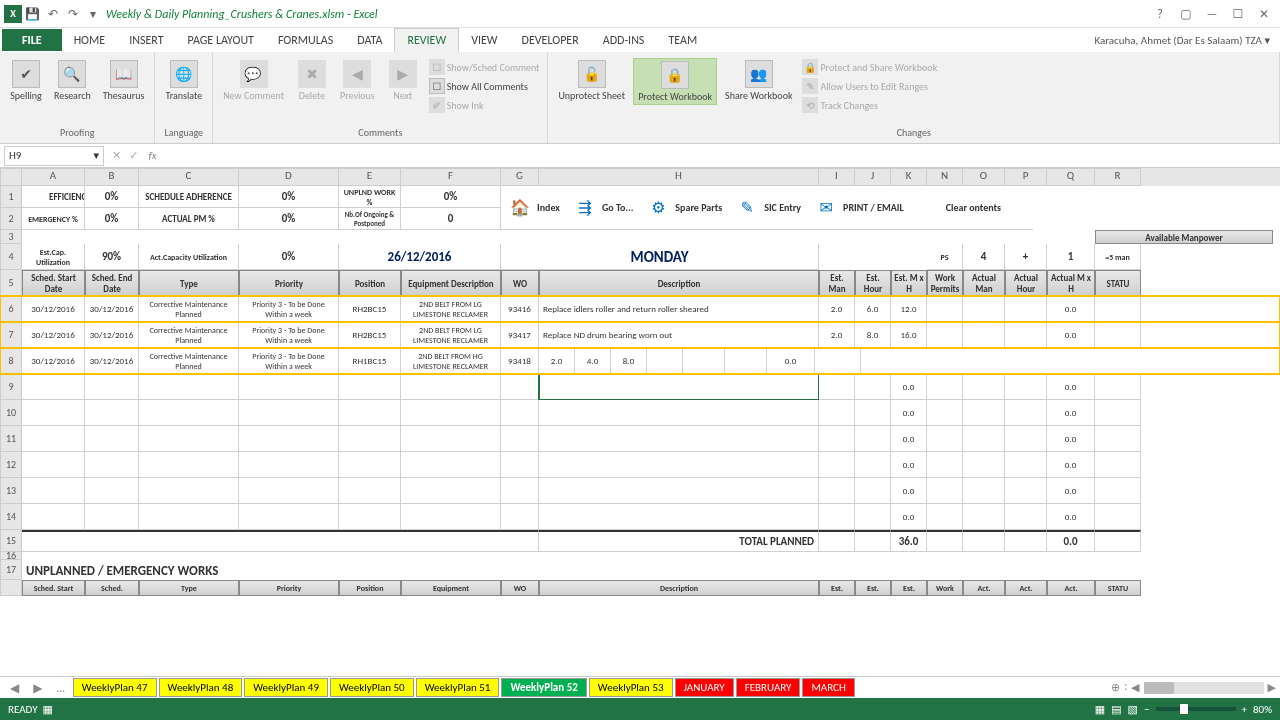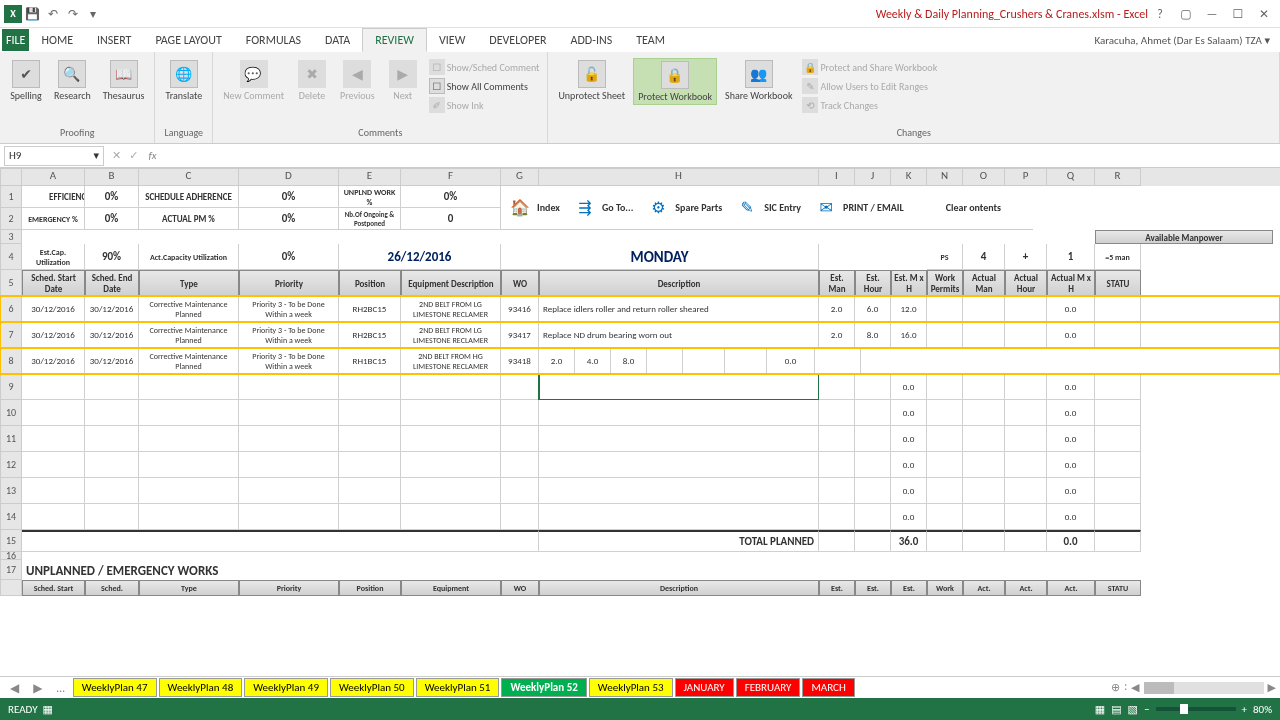--- a/index.html
+++ b/index.html
@@ -3,28 +3,28 @@
 <meta charset="utf-8">
 <style>
 * { box-sizing: border-box; margin: 0; padding: 0; font-family: "Segoe UI", Calibri, sans-serif; }
 body { background: #fff; width: 1280px; height: 720px; overflow: hidden; font-size: 11px; color: #333; }
 
 
 .titlebar { height: 28px; background: #fff; display: flex; align-items: center; border-bottom: 1px solid #e0e0e0; }
 .titlebar .qat { display: flex; align-items: center; padding: 0 4px; gap: 2px; }
 .titlebar .qat .ico { width: 18px; height: 18px; display: flex; align-items: center; justify-content: center; font-size: 12px; color: #666; cursor: pointer; }
 .titlebar .qat .xl { background: #217346; color: white; font-weight: bold; font-size: 10px; width: 18px; height: 18px; display:flex; align-items:center; justify-content:center;}
-.titlebar .title { flex: 1; text-align: right; font-size: 12px; color: #b91c1c; }
+.titlebar .title { flex: 1; text-align: left; font-size: 12px; color: #15803d; font-style: italic; }
 .titlebar .winctl { display: flex; gap: 2px; padding-right: 4px;}
 .titlebar .winctl span { width: 24px; text-align: center; cursor: pointer; color: #666; font-size: 12px;}
 
 
 .ribbontabs { height: 24px; background: #fff; display: flex; align-items: center; padding: 0 2px; position: relative;}
 .ribbontabs .tab { padding: 4px 12px; font-size: 12px; color: #444; cursor: pointer; text-transform: uppercase; }
-.ribbontabs .tab.file { background: #217346; color: white; padding: 4px 4px;}
+.ribbontabs .tab.file { background: #217346; color: white; padding: 4px 20px; font-weight: bold;}
 .ribbontabs .tab.active { color: #217346; border: 1px solid #ccc; border-bottom: 1px solid #f1f1f1; background: #f1f1f1;}
 .ribbontabs .user { position: absolute; right: 10px; font-size: 11px; color: #555;}
 
 
 .ribbon { height: 92px; background: #f1f1f1; border-bottom: 1px solid #ccc; display: flex; }
 .ribgroup { border-right: 1px solid #d8d8d8; padding: 2px 6px; display: flex; flex-direction: column; justify-content: space-between;}
 .ribgroup .items { display: flex; gap: 4px; flex: 1; align-items: flex-start; padding-top: 4px;}
 .ribgroup .gname { text-align: center; font-size: 10px; color: #666; padding-bottom: 2px;}
 .rbtn { display: flex; flex-direction: column; align-items: center; gap: 2px; padding: 2px 4px; cursor: pointer; min-width: 40px;}
 .rbtn .ri { width: 28px; height: 28px; background: #ddd; border: 1px solid #bbb; font-size: 14px; display:flex;align-items:center;justify-content:center;color:#555;}

